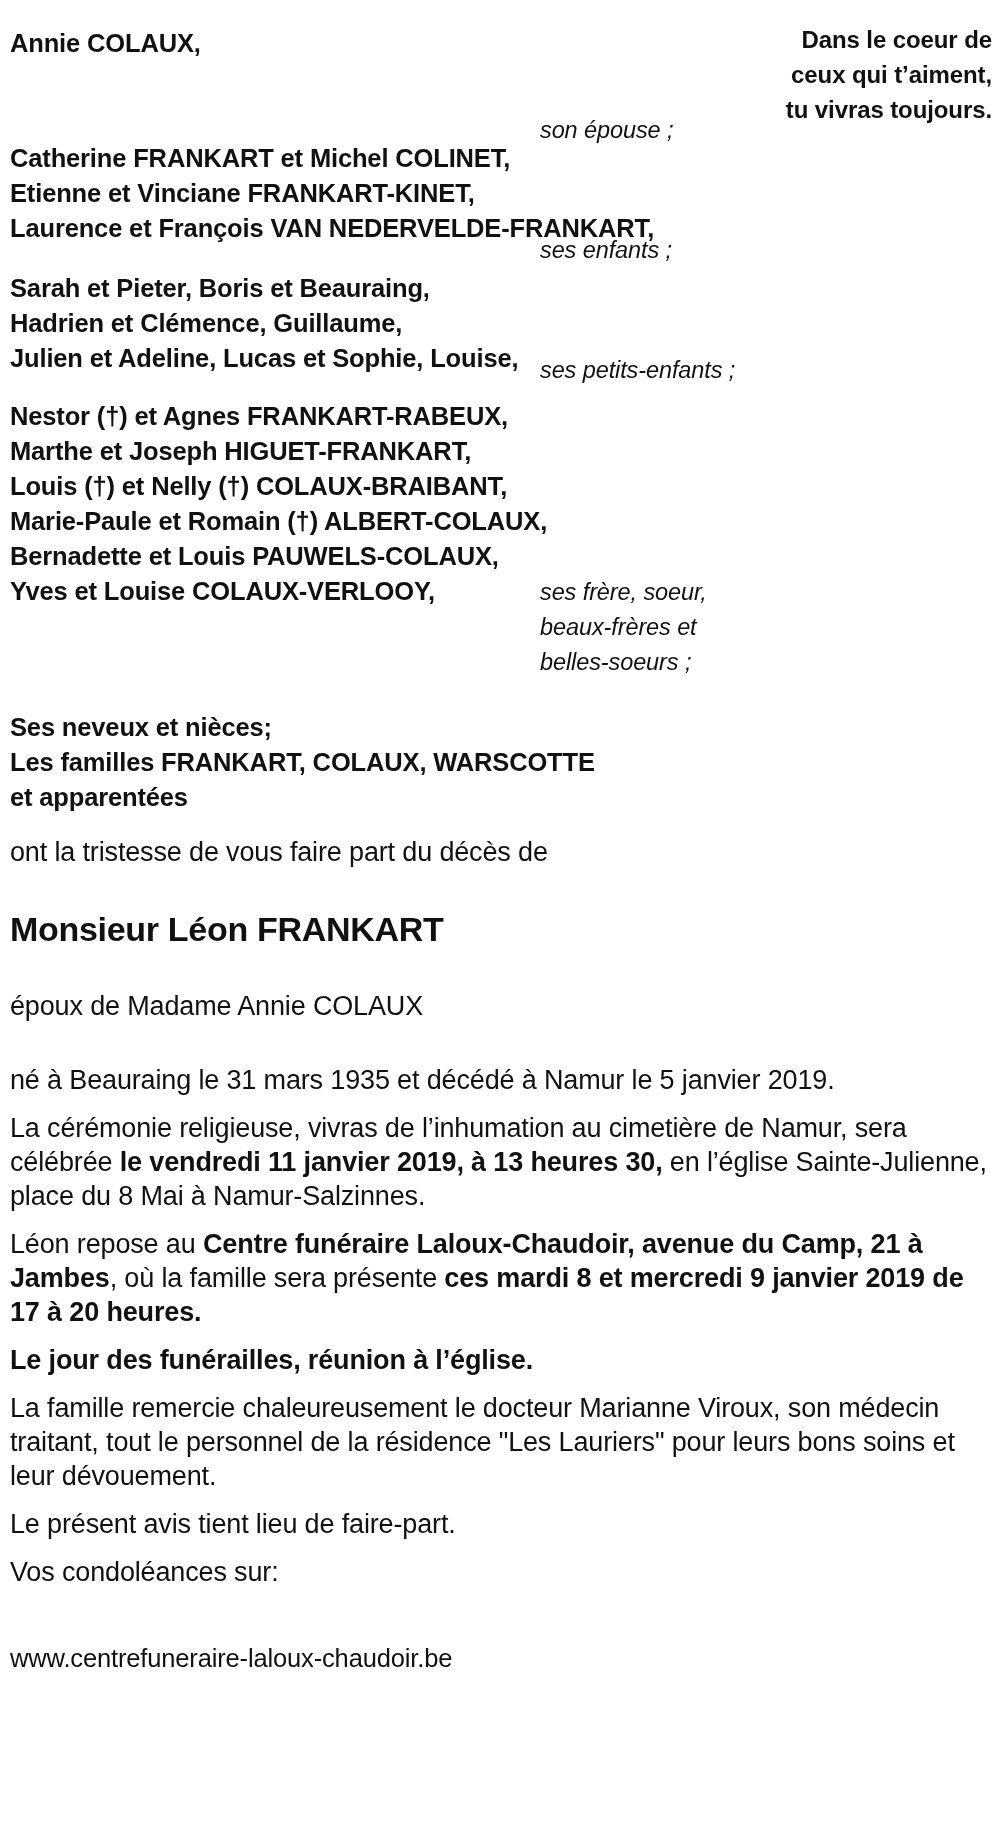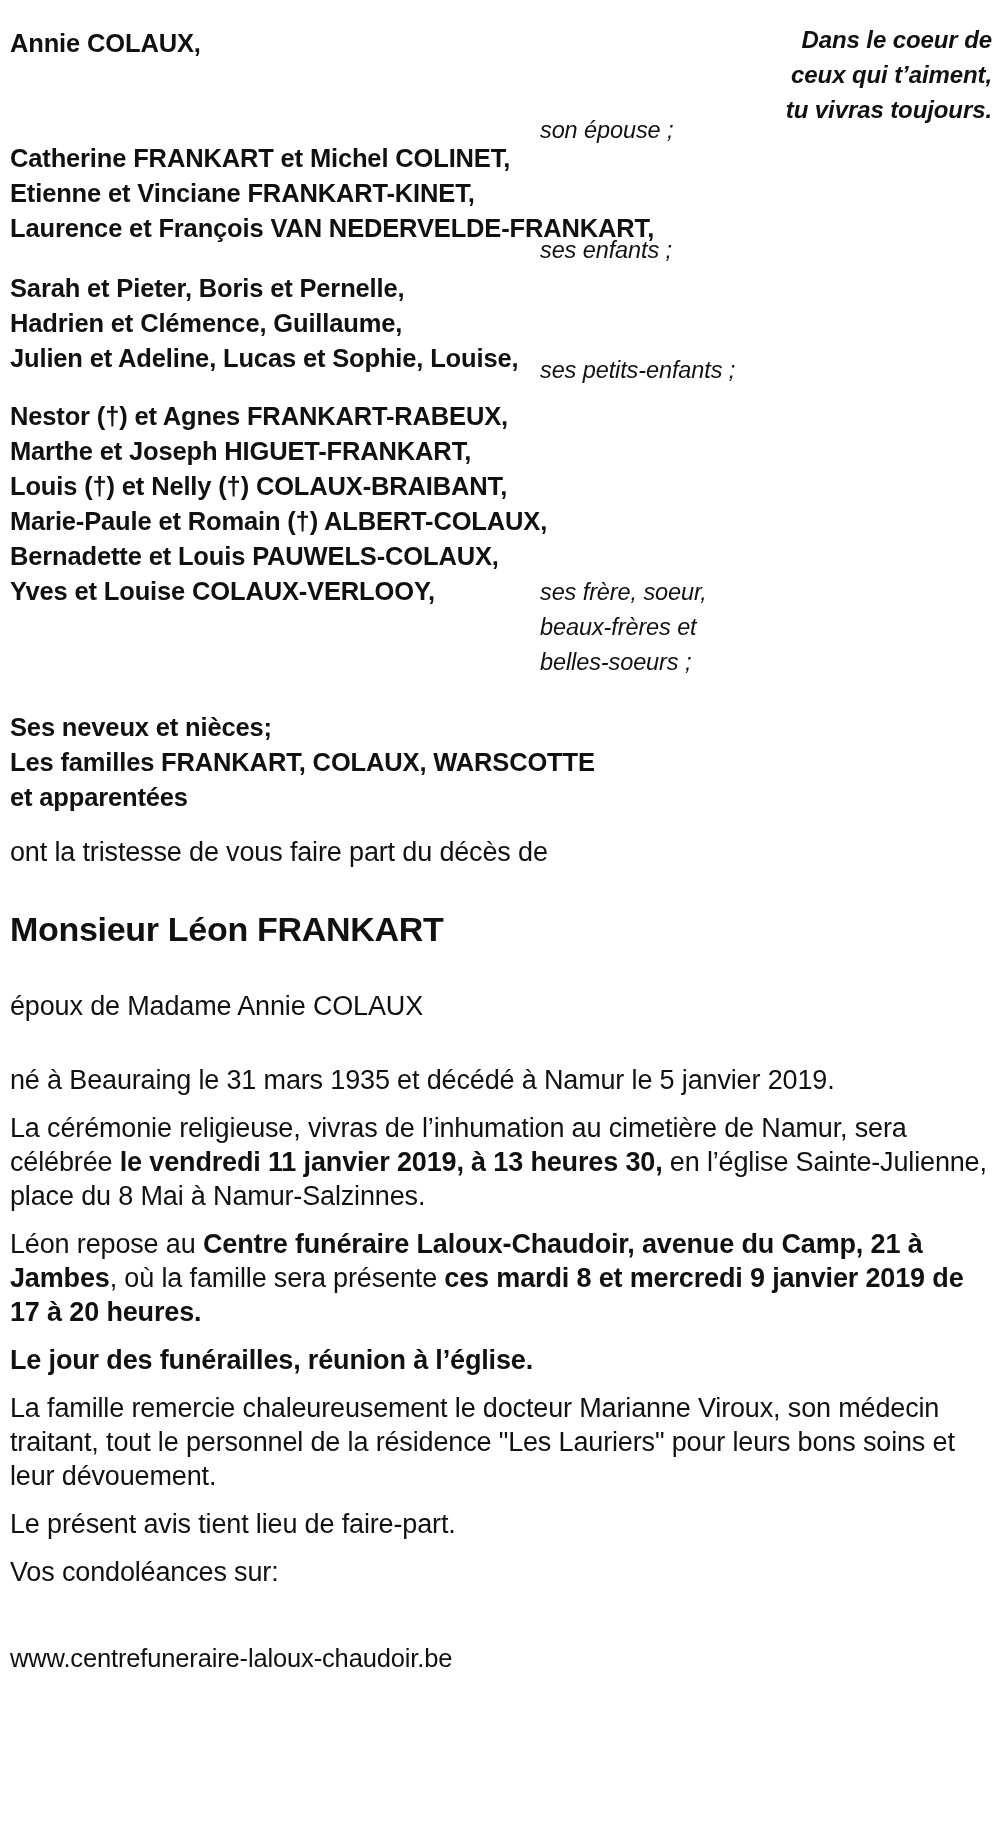--- a/index.html
+++ b/index.html
@@ -39,21 +39,20 @@
   }
   .col-left {
     width: 640px;
   }
   .epigraph {
     position: absolute;
     top: 22px;
     right: 0;
     width: 420px;
     text-align: right;
-    font-style: italic;
     font-weight: bold;
     font-size: 24px;
     line-height: 35px;
     letter-spacing: -0.1px;
   }
   .epigraph .e-line { display: block; }
 
   .relation {
     position: absolute;
     right: 12px;
@@ -127,21 +126,21 @@
         <div class="line">Annie COLAUX,</div>
       </div>
 
       <div class="group" style="margin-top:80px;">
         <div class="line">Catherine FRANKART et Michel COLINET,</div>
         <div class="line">Etienne et Vinciane FRANKART-KINET,</div>
         <div class="line">Laurence et François VAN NEDERVELDE-FRANKART,</div>
       </div>
 
       <div class="group" style="margin-top:25px;">
-        <div class="line">Sarah et Pieter, Boris et Pernelle,</div>
+        <div class="line">Sarah et Pieter, Boris et Beauraing,</div>
         <div class="line">Hadrien et Clémence, Guillaume,</div>
         <div class="line">Julien et Adeline, Lucas et Sophie, Louise,</div>
       </div>
 
       <div class="group" style="margin-top:23px;">
         <div class="line">Nestor (†) et Agnes FRANKART-RABEUX,</div>
         <div class="line">Marthe et Joseph HIGUET-FRANKART,</div>
         <div class="line">Louis (†) et Nelly (†) COLAUX-BRAIBANT,</div>
         <div class="line">Marie-Paule et Romain (†) ALBERT-COLAUX,</div>
         <div class="line">Bernadette et Louis PAUWELS-COLAUX,</div>

